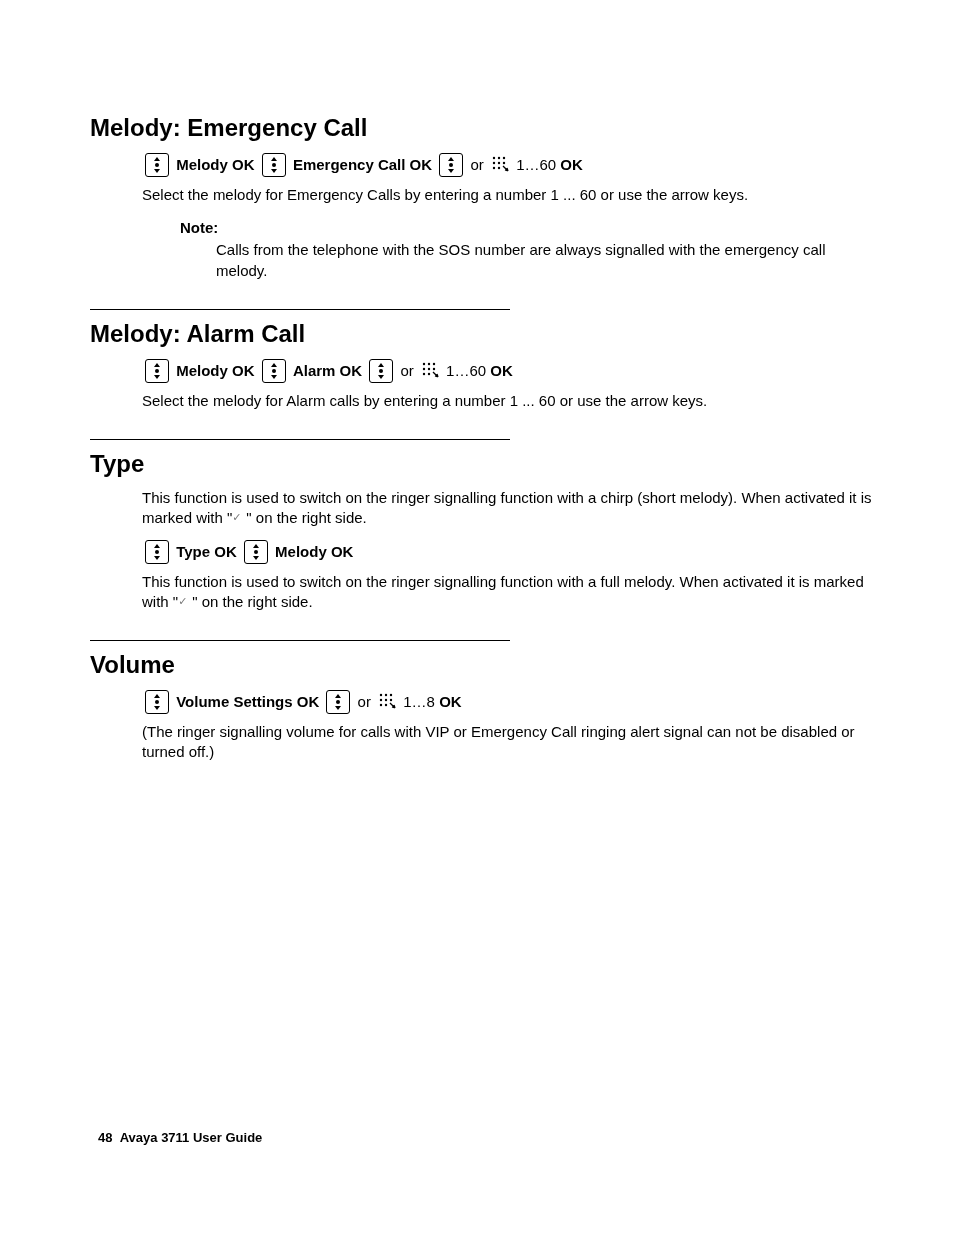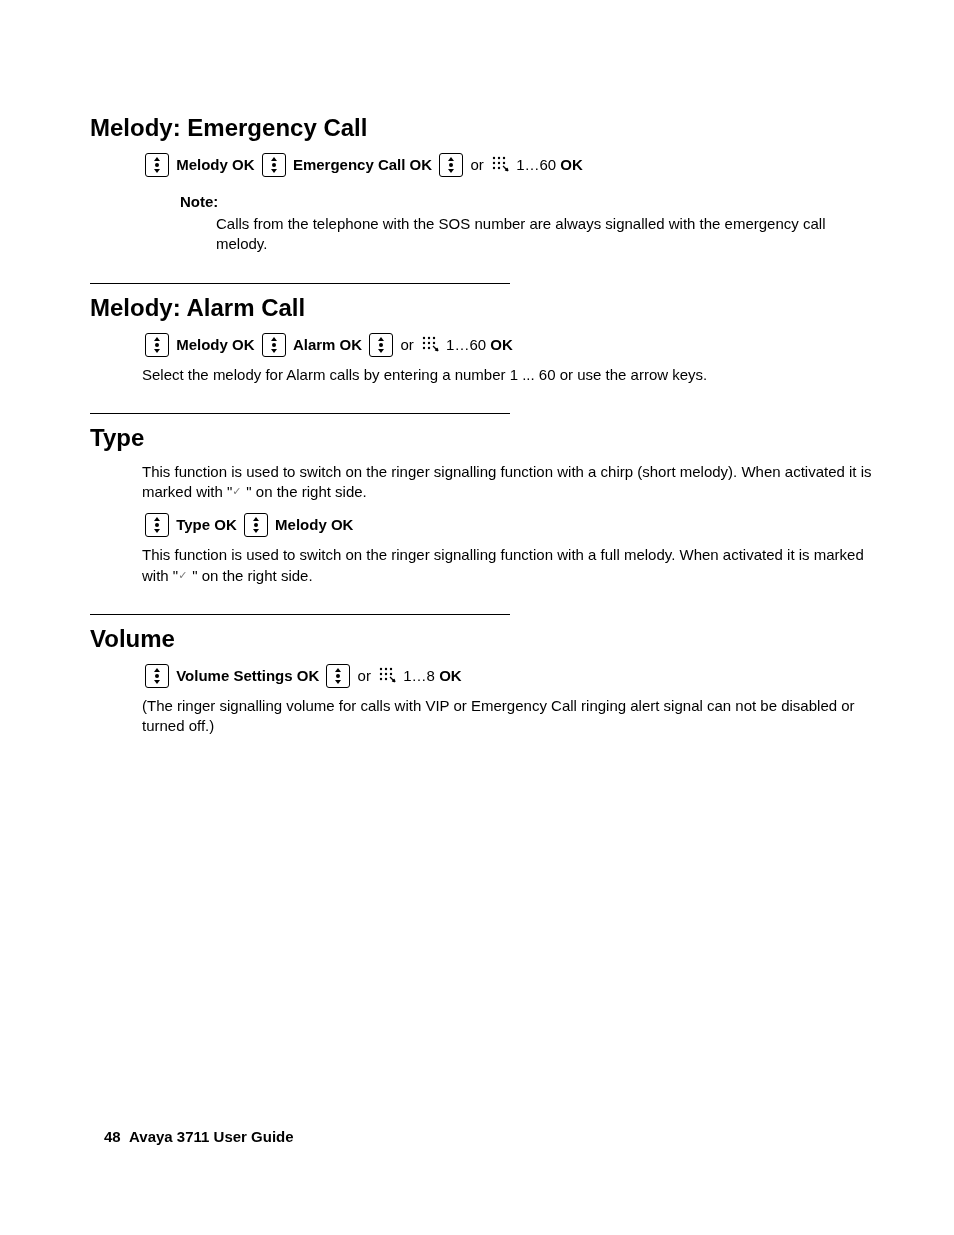--- a/index.html
+++ b/index.html
@@ -44,22 +44,22 @@
     font-weight: bold;
     margin-bottom: 4px;
   }
   .note-text {
     margin-left: 36px;
     line-height: 1.35;
   }
   .footer {
     position: absolute;
     bottom: 90px;
-    left: 104px;
-    font-size: 15px;
+    left: 98px;
+    font-size: 13px;
   }
   .footer .pn { font-weight: bold; }
   .footer .title { font-weight: bold; }
 
   
   .navkey {
     display: inline-block;
     width: 22px;
     height: 22px;
     border: 1.5px solid #000;
@@ -147,20 +147,21 @@
               <circle cx="8" cy="8" r="1.2"></circle>
               <circle cx="13" cy="8" r="1.2"></circle>
               <circle cx="3" cy="13" r="1.2"></circle>
               <circle cx="8" cy="13" r="1.2"></circle>
             </g>
             <path d="M12 11 L17 16 M17 16 L14 15 M17 16 L16 13" stroke="#000" stroke-width="1.3" fill="none"></path>
           </svg></span>
       <span>1…60</span>
       <span class="b">OK</span>
     </div>
+    <div class="body-text">Select the melody for Emergency Calls by entering a number 1 ... 60 or use the arrow keys.</div>
     <div class="note-block">
       <div class="note-label">Note:</div>
       <div class="note-text">Calls from the telephone with the SOS number are always signalled with the emergency call melody.</div>
     </div>
   </div>
 
   <div class="rule"></div>
 
   <div class="sec">
     <h2>Melody: Alarm Call</h2>

